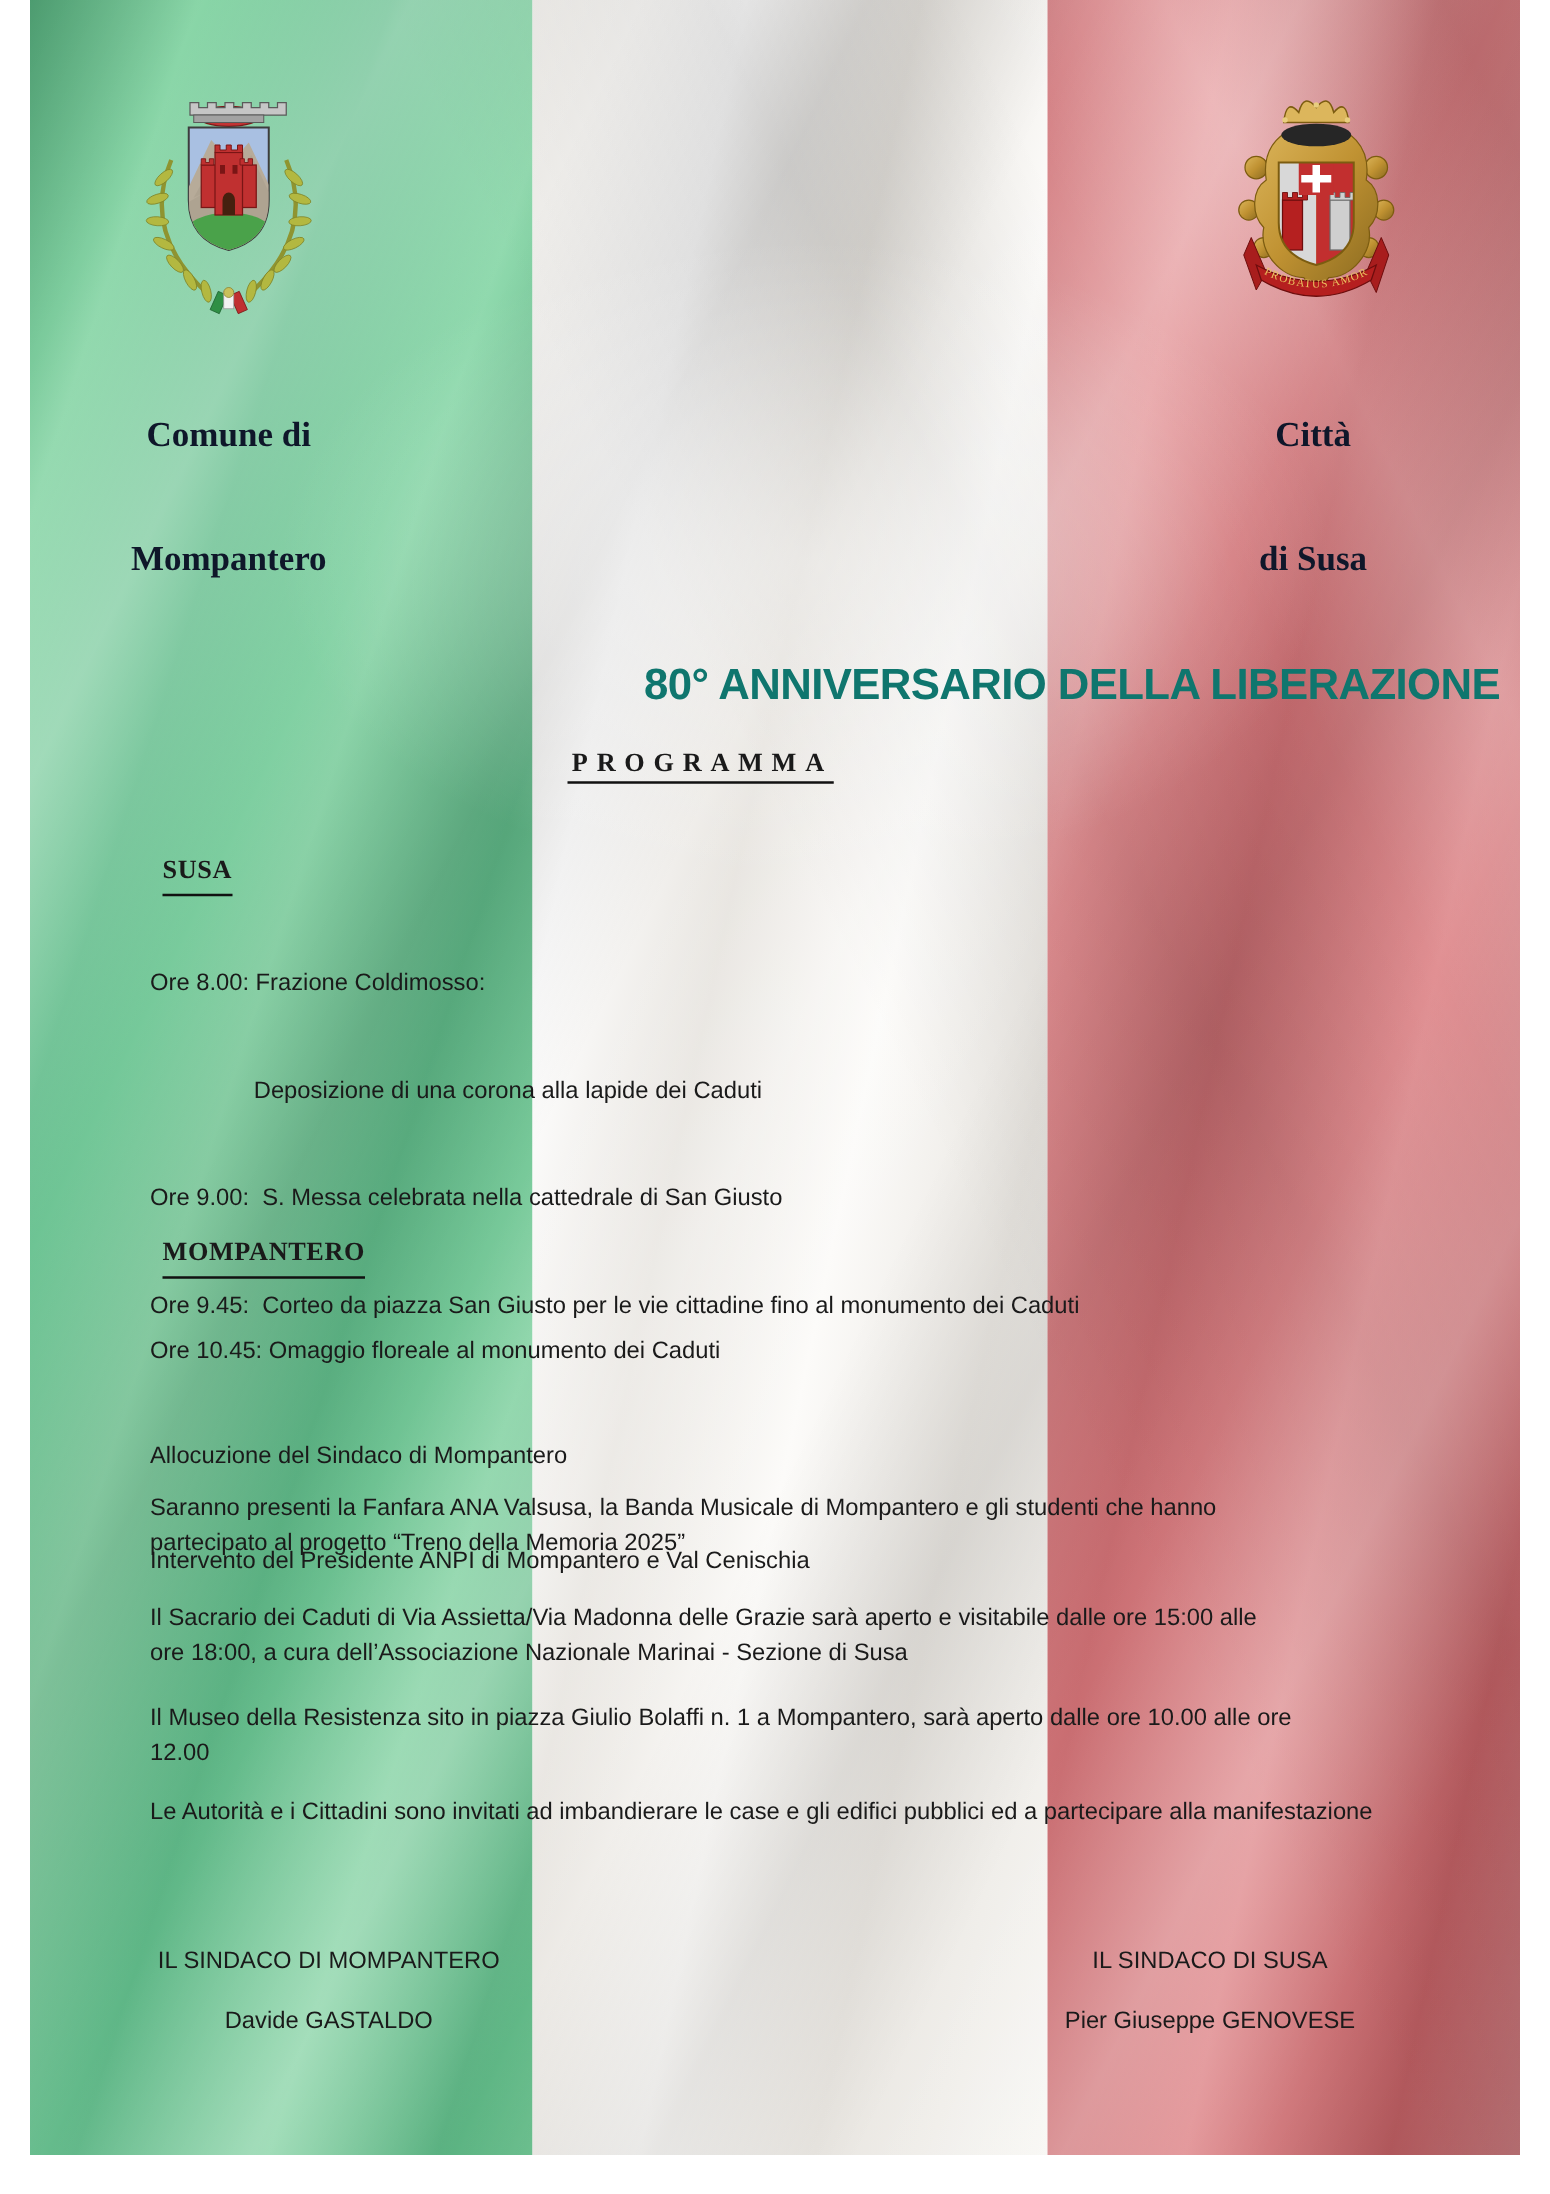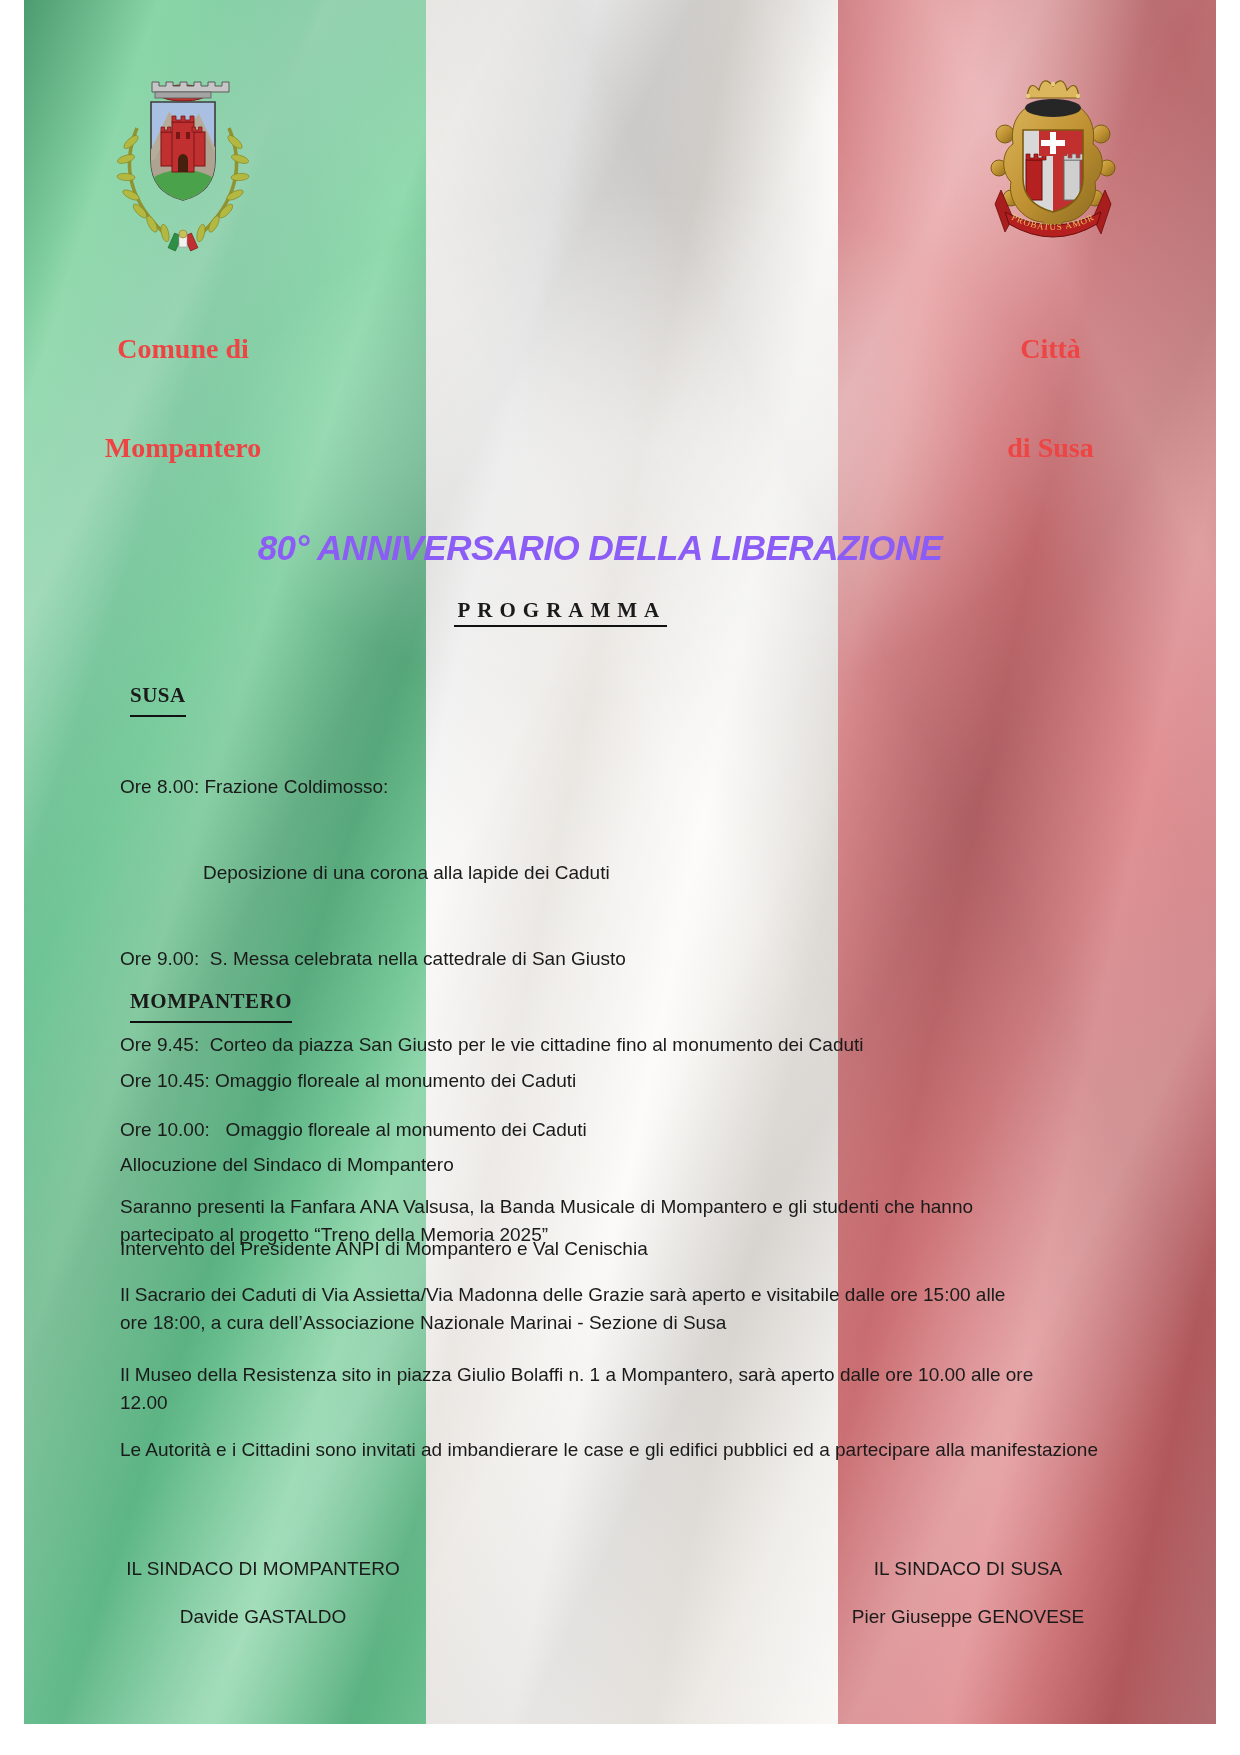--- a/index.html
+++ b/index.html
@@ -25,23 +25,23 @@
         rgba(255,255,255,0.26) 50%, rgba(255,255,255,0) 58%,
         rgba(0,0,0,0.08) 66%, rgba(0,0,0,0) 74%,
         rgba(255,255,255,0.22) 82%, rgba(255,255,255,0) 90%,
         rgba(0,0,0,0.13) 100%),
       linear-gradient(64deg,
         rgba(0,0,0,0) 55%, rgba(0,0,0,0.07) 68%, rgba(0,0,0,0) 78%,
         rgba(255,255,255,0.18) 86%, rgba(0,0,0,0.10) 97%);}
   
   .abs{position:absolute;white-space:pre-wrap;}
   .org{font-family:"Liberation Serif",serif;font-weight:bold;font-size:28px;line-height:33px;
-       text-align:center;color:#ef4444;}
-  .title{left:0;width:1200px;text-align:center;top:433px;font-weight:bold;font-size:35px;
-         line-height:46px;letter-spacing:-0.5px;color:#8b5cf6;font-style:italic;}
+       text-align:center;color:#0f172a;}
+  .title{left:0;width:1200px;text-align:right;top:433px;font-weight:bold;font-size:35px;
+         line-height:46px;letter-spacing:-0.5px;color:#0f766e;}
   .programma{left:0;width:1104px;text-align:center;top:580px;}
   .programma span{font-family:"Liberation Serif",serif;font-weight:bold;font-size:21px;
          letter-spacing:7px;border-bottom:2px solid #111;padding:0 1px 3px 3px;}
   .sec-head{font-family:"Liberation Serif",serif;font-weight:bold;font-size:21px;letter-spacing:0.5px;}
   .sec-head span{border-bottom:2px solid #111;padding-bottom:8px;}
   .body-block{left:120px;width:1045px;font-size:19px;}
   .sched{line-height:28.6px;}
   .sched .indent1{padding-left:83px;}
   .sched .indent2{padding-left:98px;}
   .mlist{line-height:28px;}
@@ -192,21 +192,20 @@
   </div>
 
   <div class="abs sec-head" style="left:107px;top:658px;">
     <span>SUSA</span>
   </div>
   <div class="abs body-block sched" style="top:716px;">
     <div>Ore 8.00: Frazione Coldimosso:</div>
     <div class="indent1">Deposizione di una corona alla lapide dei Caduti</div>
     <div>Ore 9.00:  S. Messa celebrata nella cattedrale di San Giusto</div>
     <div>Ore 9.45:  Corteo da piazza San Giusto per le vie cittadine fino al monumento dei Caduti</div>
-    <div>Ore 10.00:   Omaggio floreale al monumento dei Caduti</div>
   </div>
 
   <div class="abs sec-head" style="left:107px;top:964px;">
     <span>MOMPANTERO</span>
   </div>
   <div class="abs body-block mlist" style="top:1011px;">
     <div>Ore 10.45: Omaggio floreale al monumento dei Caduti</div>
     <div>Allocuzione del Sindaco di Mompantero</div>
     <div>Intervento del Presidente ANPI di Mompantero e Val Cenischia</div>
   </div>

